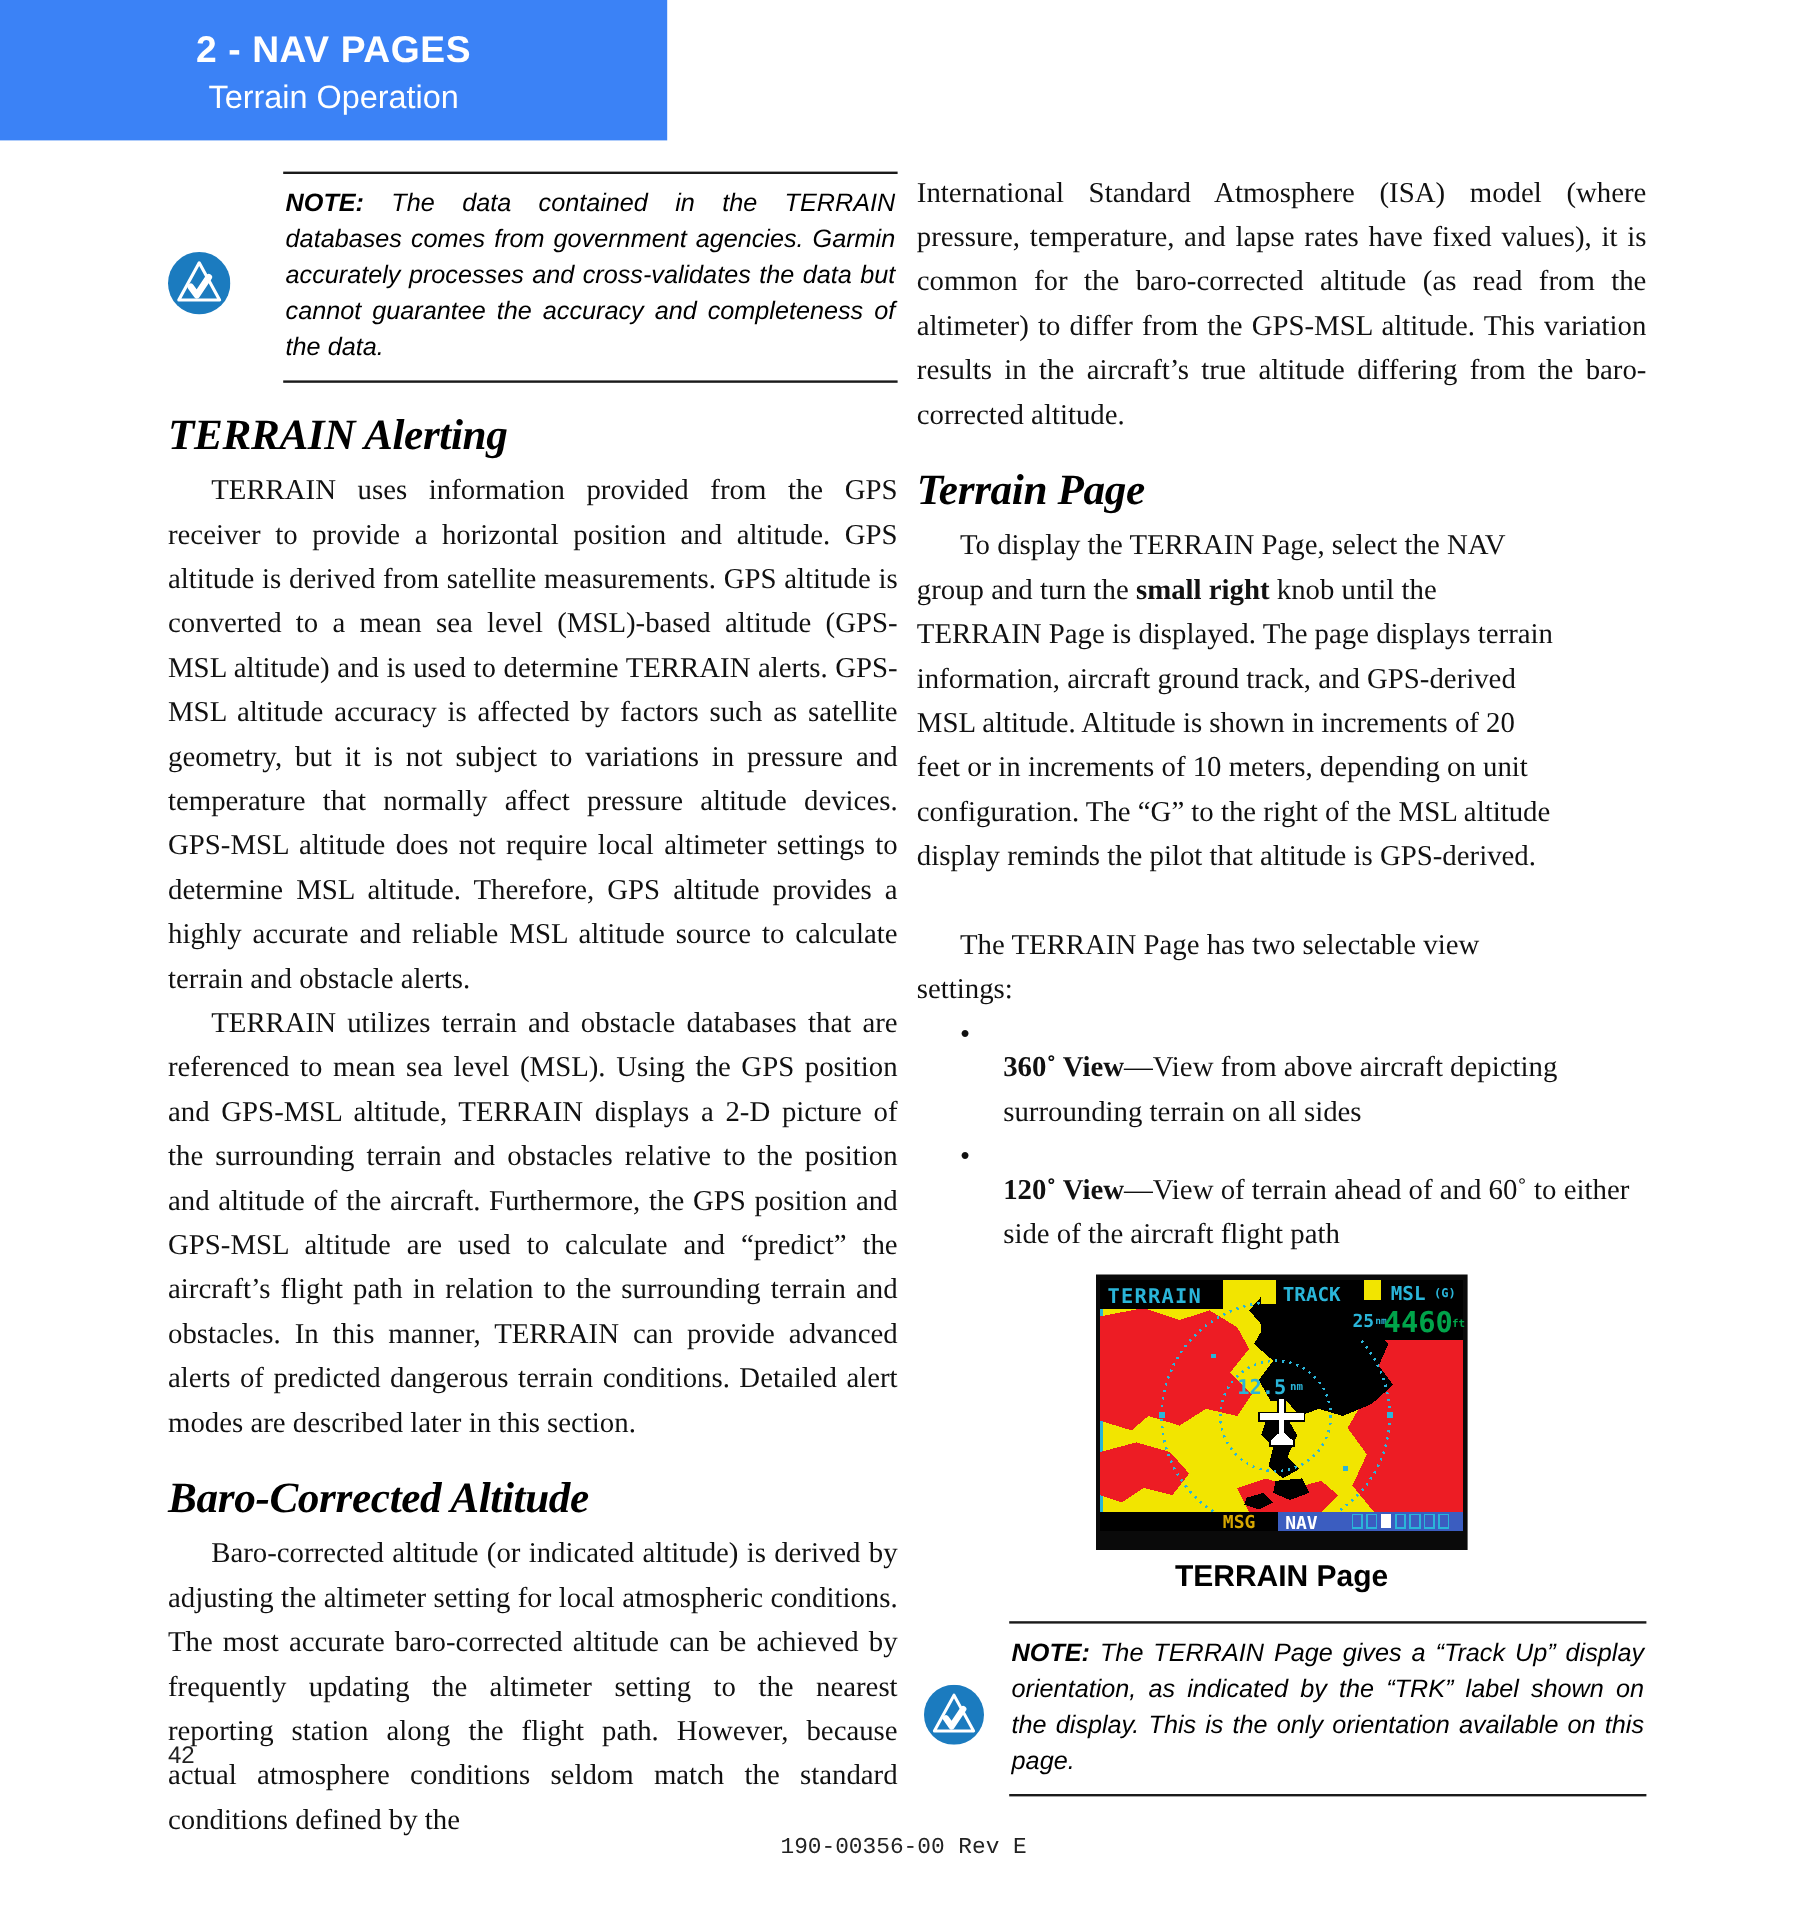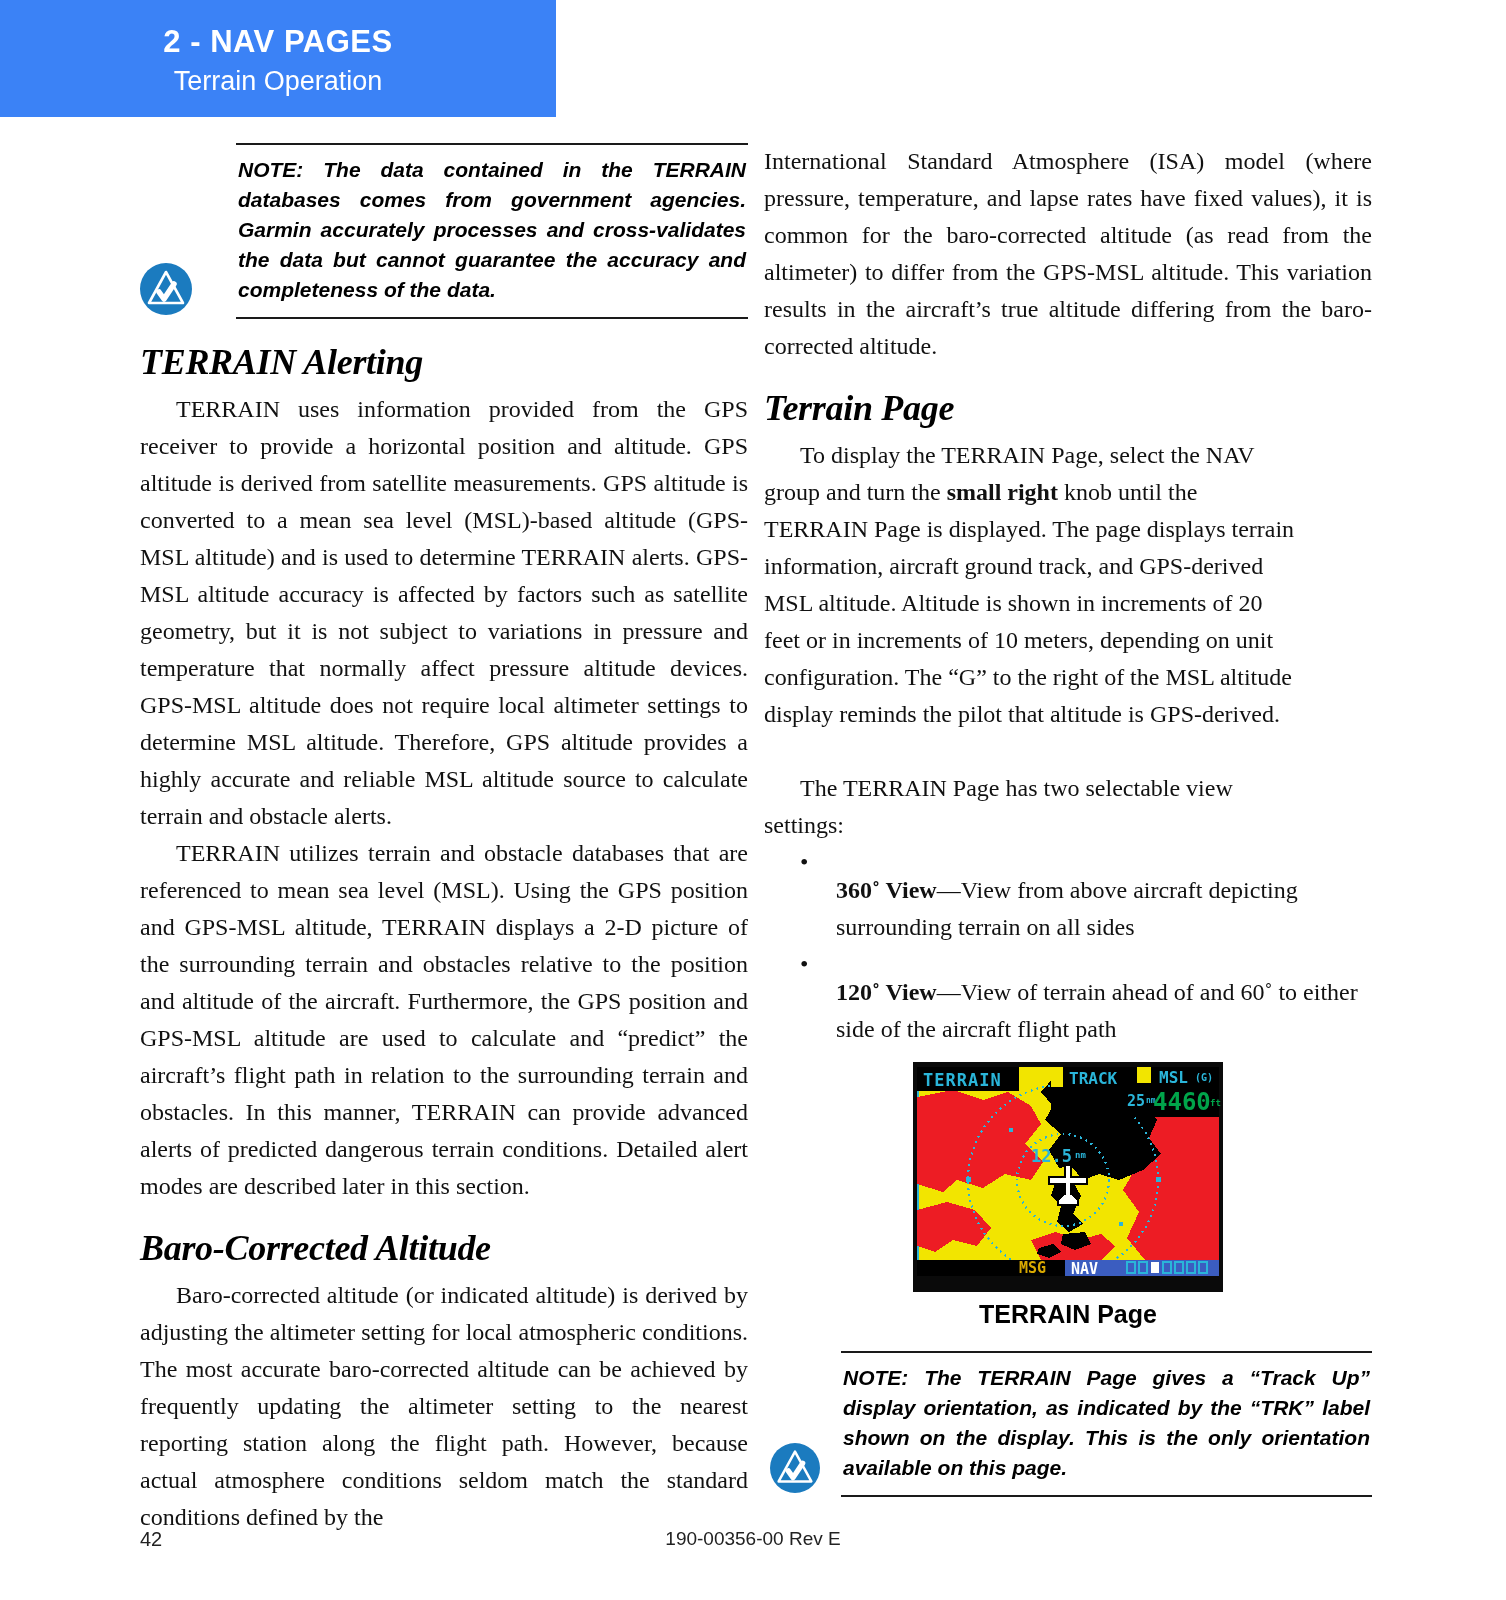--- a/index.html
+++ b/index.html
@@ -12,21 +12,21 @@
     font-family:"Liberation Sans", sans-serif;}
   .chapter-title{font-size:31px;font-weight:bold;margin-top:24px;letter-spacing:.5px;}
   .chapter-subtitle{font-size:27px;margin-top:6px;font-weight:400;}
 
   
   .col{position:absolute;top:143px;width:608px;}
   .col-left{left:140px;}
   .col-right{left:764px;}
 
   
-  .note-row{display:flex;align-items:flex-end;font-weight:bold;}
+  .note-row{display:flex;align-items:center;}
   .note-icon-wrap{flex:0 0 52px;margin-top:14px;}
   .note-body{flex:1;margin-left:44px;border-top:2px solid #1a1a1a;border-bottom:2px solid #1a1a1a;
     padding:10px 2px 12px 2px;font-family:"Liberation Sans", sans-serif;
     font-style:italic;font-size:21px;line-height:30px;text-align:justify;color:#000;}
   .note-body b{font-style:italic;}
   .note-row.bottom .note-icon-wrap{flex:0 0 50px;margin-left:6px;}
   .note-row.bottom .note-body{margin-left:21px;}
 
   
   .sec-h{font-family:Liberation Serif, serif;font-weight:bold;font-style:italic;
@@ -43,23 +43,23 @@
   .bullet-text{flex:1;text-align:left;margin-top:28px;}
 
   
   .device{width:310px;margin:14px auto 0 auto;}
   .device svg{display:block;}
   .shot-caption{text-align:center;font-family:"Liberation Sans", sans-serif;
     font-weight:bold;font-size:25px;margin-top:8px;color:#000;}
   .note-gap{height:22px;}
 
   
-  .footer-num{position:absolute;left:140px;top:1528px;font-family:"Liberation Sans", sans-serif;font-size:20px;color:#222;}
+  .footer-num{position:absolute;left:140px;top:1452px;font-family:"Liberation Sans", sans-serif;font-size:20px;color:#222;}
   .footer-ref{position:absolute;left:0;right:0;top:1528px;text-align:center;
-    font-family:Liberation Sans, sans-serif;font-size:19px;color:#222;}
+    font-family:Liberation Mono, monospace;font-size:19px;color:#222;}
 </style>
 </head>
 <body>
 
 <div class="chapter-header">
   <div class="chapter-title">2 - NAV PAGES</div>
   <div class="chapter-subtitle">Terrain Operation</div>
 </div>
 
 <div class="col col-left">

